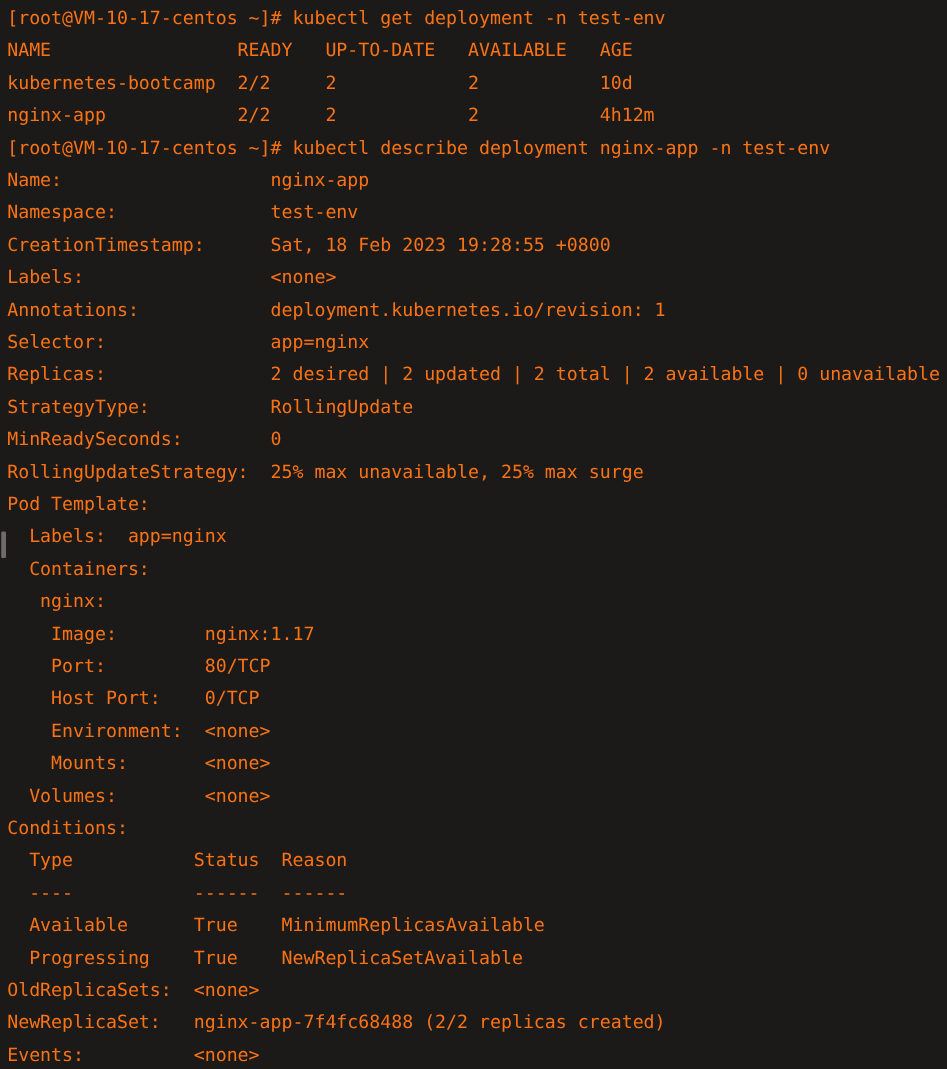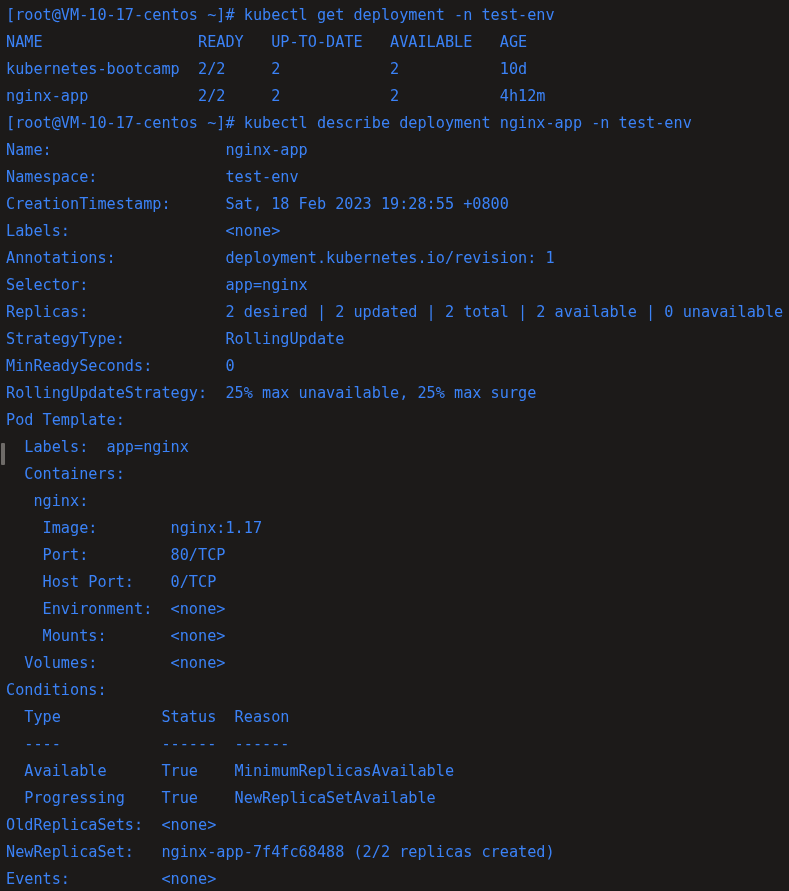--- a/index.html
+++ b/index.html
@@ -32,21 +32,21 @@
     right: 0;
     white-space: pre;
     letter-spacing: 0px;
   }
   .line {
     height: 27px;
     white-space: pre;
     font-family: "DejaVu Sans Mono", "Liberation Mono", monospace;
     font-size: 15.2px;
     line-height: 27px;
-    color: #3b82f6;
+    color: #f97316;
   }
   .scroll-thumb {
     position: absolute;
     left: 1px;
     top: 443px;
     width: 4px;
     height: 22px;
     background: #6e6b68;
     border-radius: 1px;
   }

